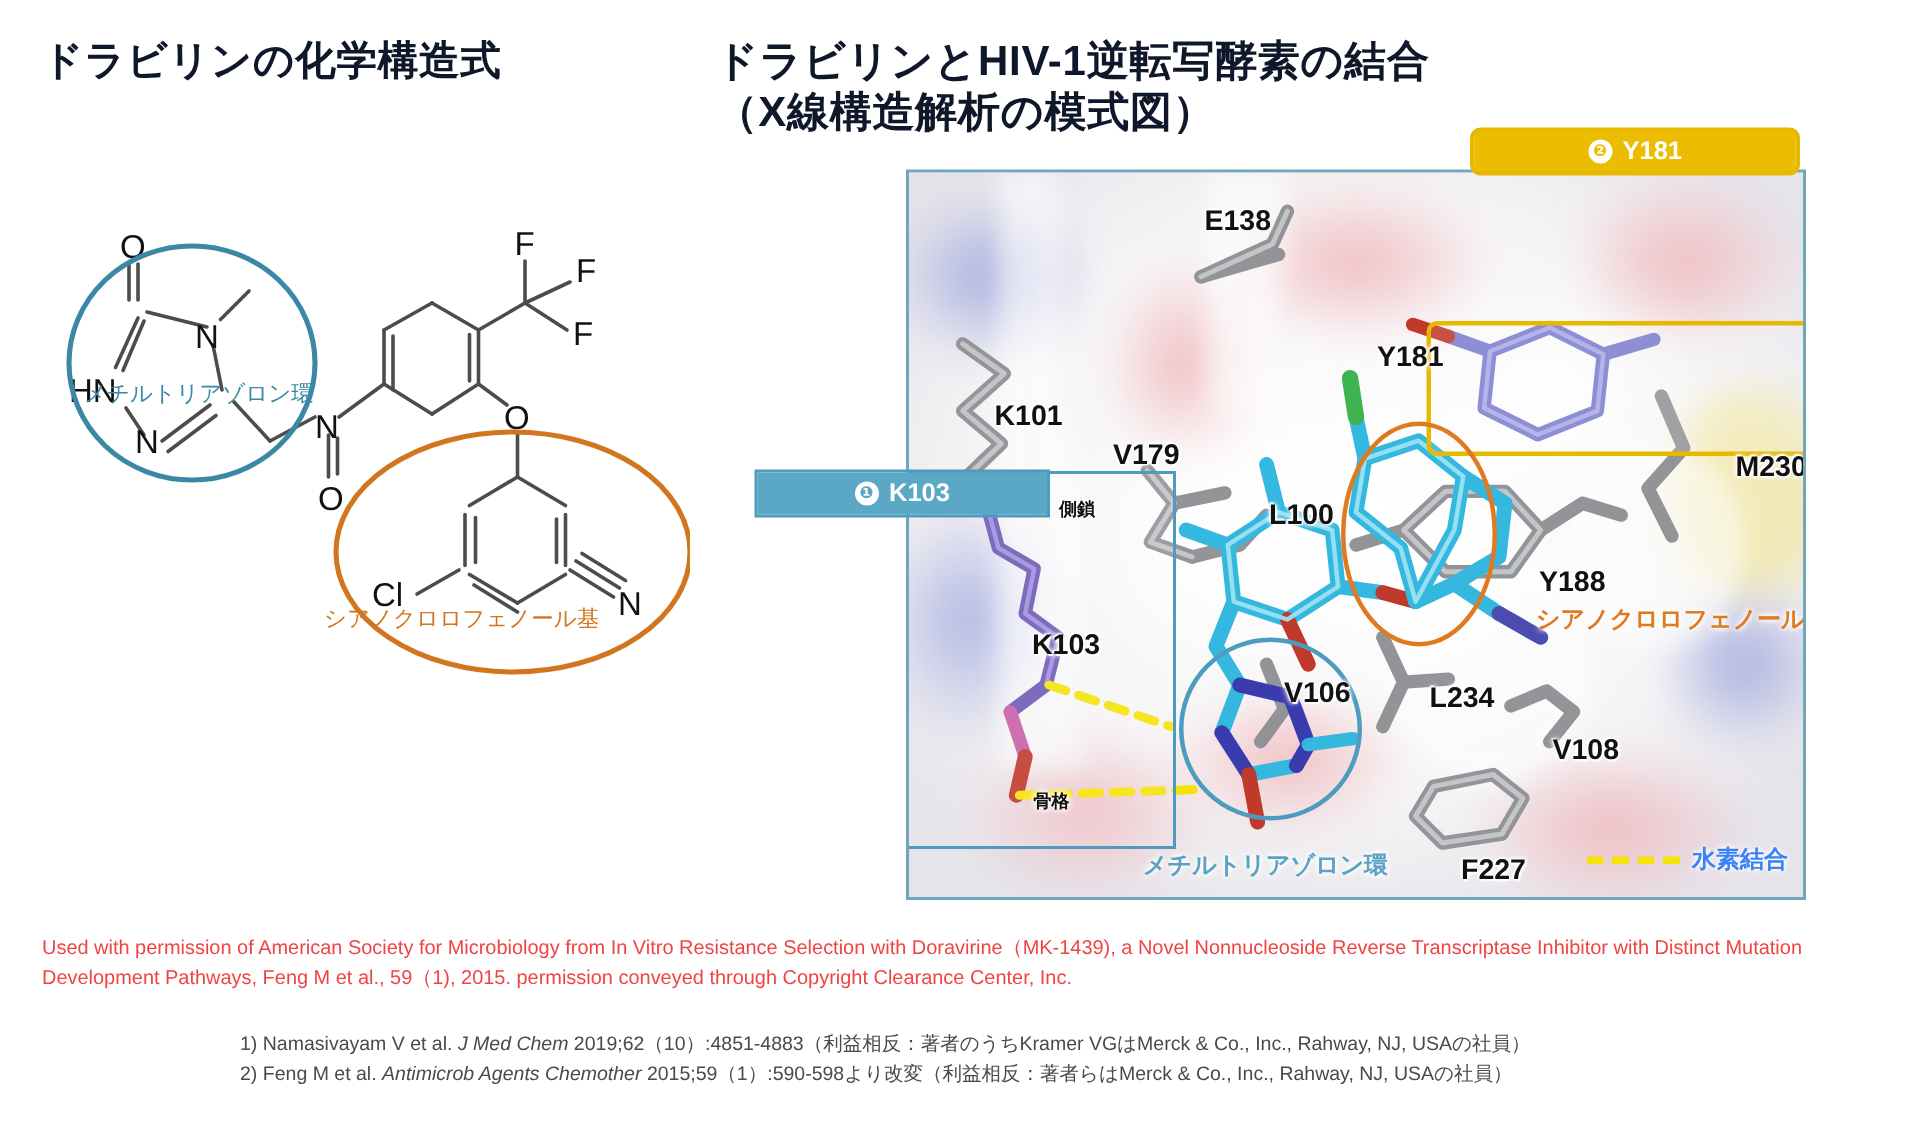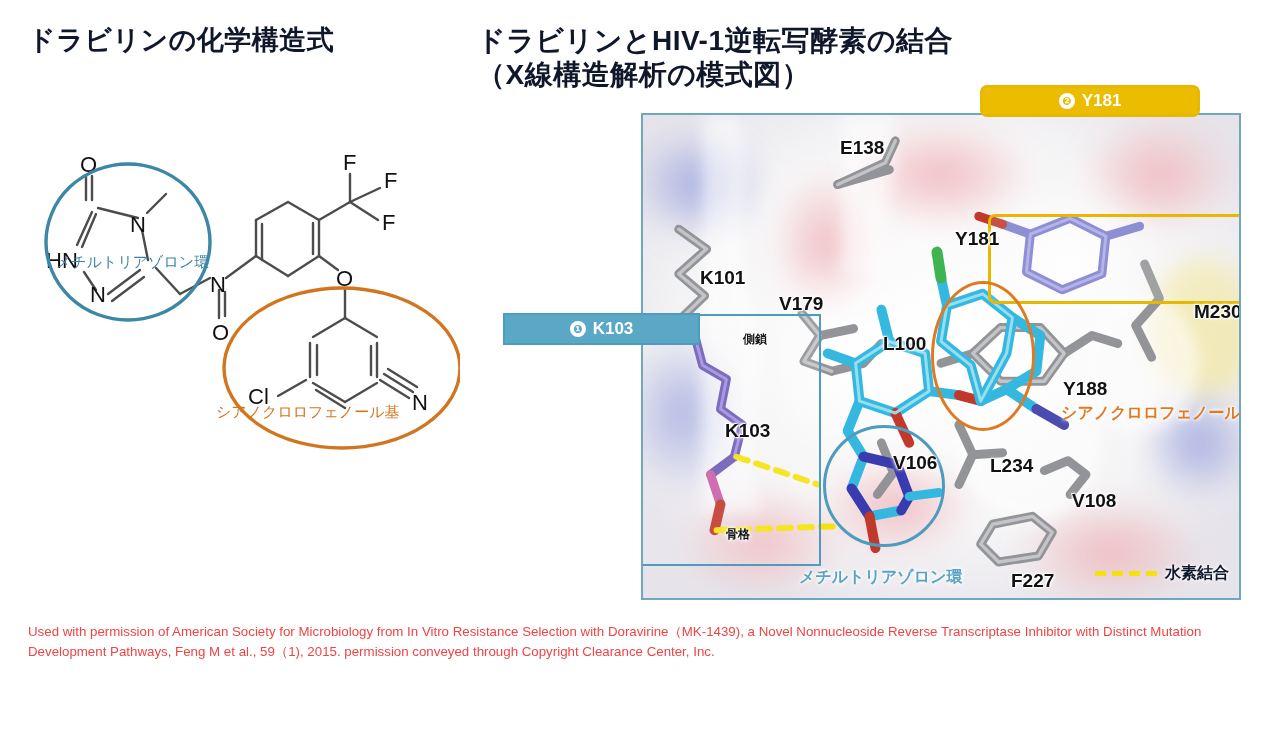--- a/index.html
+++ b/index.html
@@ -39,21 +39,21 @@
     font-size: 15px;
     font-weight: 500;
     white-space: nowrap;
   }
   #caption-triazolone { left: 36px;  top: 163px; color: #3d87a6; }
   #caption-cyanochloro{ left: 196px; top: 313px; color: #d1761f; }
 
   
   #protein-figure {
     position: absolute;
-    left: 641px; top: 113px;
+    left: 604px; top: 113px;
     width: 600px; height: 487px;
     border: 2px solid #6fa8bd;
     box-sizing: border-box;
     overflow: hidden;
     background: #ffffff;
   }
   #protein-surface {
     position: absolute;
     left: 0; top: 0; right: 0; bottom: 0;
   }
@@ -191,21 +191,21 @@
   #hbond-dash {
     width: 62px; height: 5px;
     background: repeating-linear-gradient(
       to right,
       #f5e20a 0px, #f5e20a 11px,
       transparent 11px, transparent 17px);
   }
   #hbond-legend-label {
     font-weight: bold;
     font-size: 16px;
-    color: #0f172a;
+    color: #3b82f6;
     text-shadow: 0 0 3px #fff, 0 0 5px #fff;
   }
 
   
   #permission {
     position: absolute;
     left: 28px; top: 622px;
     width: 1234px;
     font-size: 13.3px;
     line-height: 1.48;
@@ -488,13 +488,25 @@
 <div class="callout" id="callout-y181">
   <div class="callout-header">
     <span class="num-badge">❷</span>
     <span>Y181</span>
   </div>
 </div>
 
 <div id="permission">Used with permission of American Society for Microbiology from In Vitro Resistance Selection with Doravirine（MK-1439), a Novel Nonnucleoside Reverse Transcriptase Inhibitor with Distinct Mutation Development Pathways, Feng M et al., 59（1), 2015. permission conveyed through Copyright Clearance Center, Inc.</div>
 
 <div id="references">
+  <div class="ref-line">
+    <span>1)</span>
+    <span>Namasivayam V et al.</span>
+    <span class="ref-journal">J Med Chem</span>
+    <span>2019;62（10）:4851-4883（利益相反：著者のうちKramer VGはMerck &amp; Co., Inc., Rahway, NJ, USAの社員）</span>
+  </div>
+  <div class="ref-line">
+    <span>2)</span>
+    <span>Feng M et al.</span>
+    <span class="ref-journal">Antimicrob Agents Chemother</span>
+    <span>2015;59（1）:590-598より改変（利益相反：著者らはMerck &amp; Co., Inc., Rahway, NJ, USAの社員）</span>
+  </div>
 </div>
 
 </body></html>

